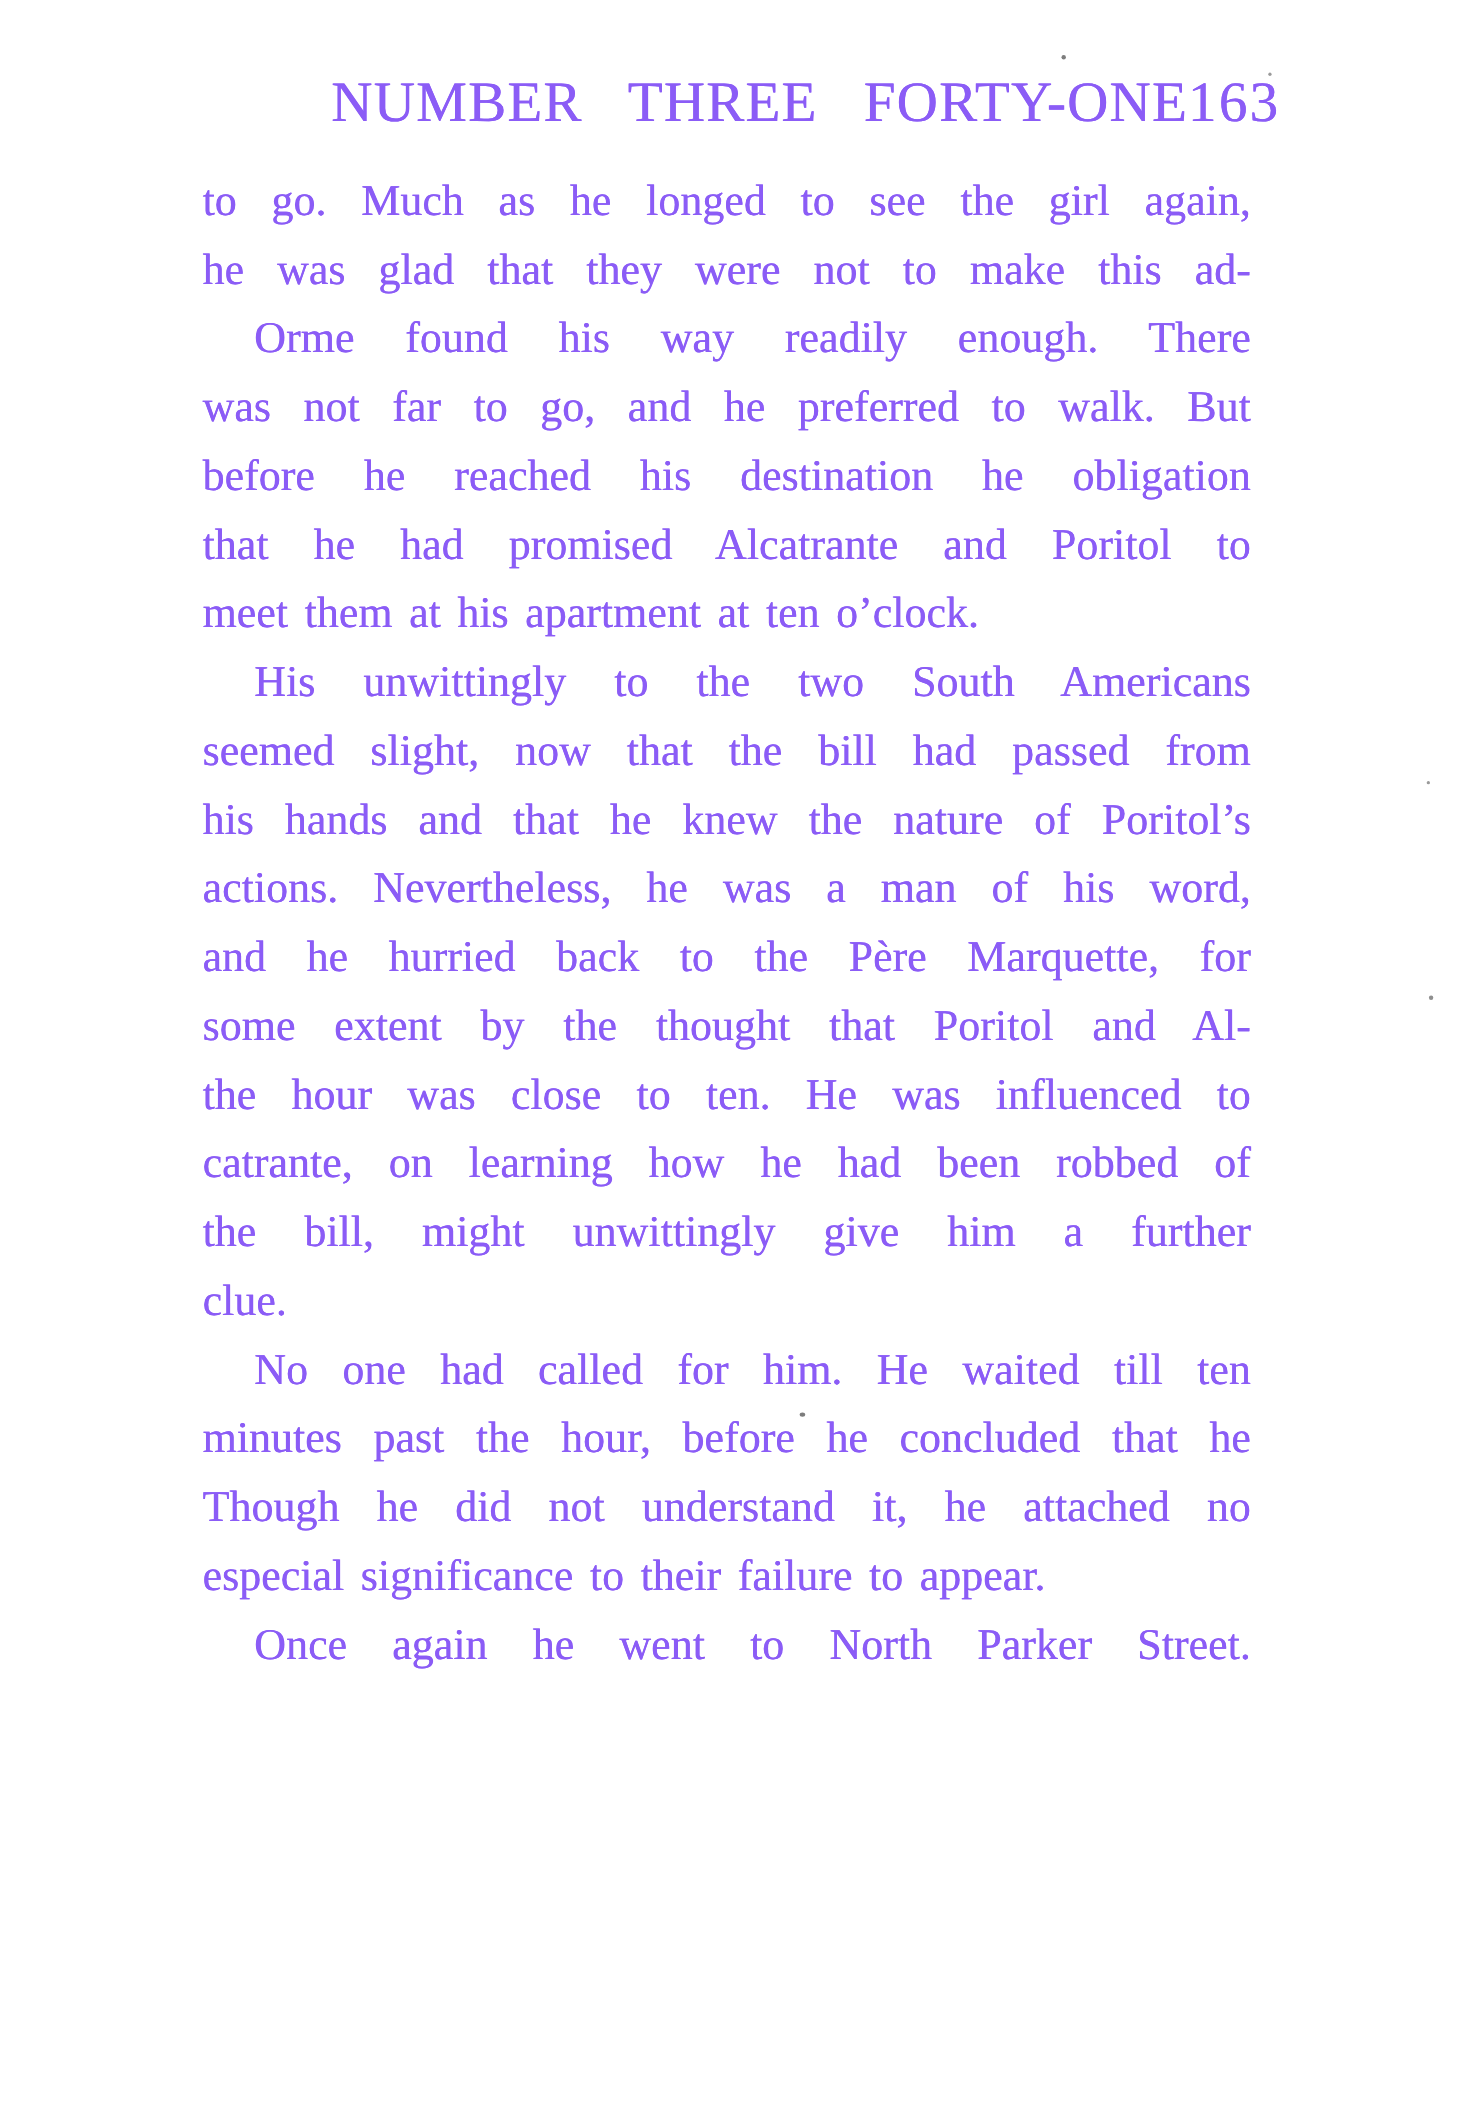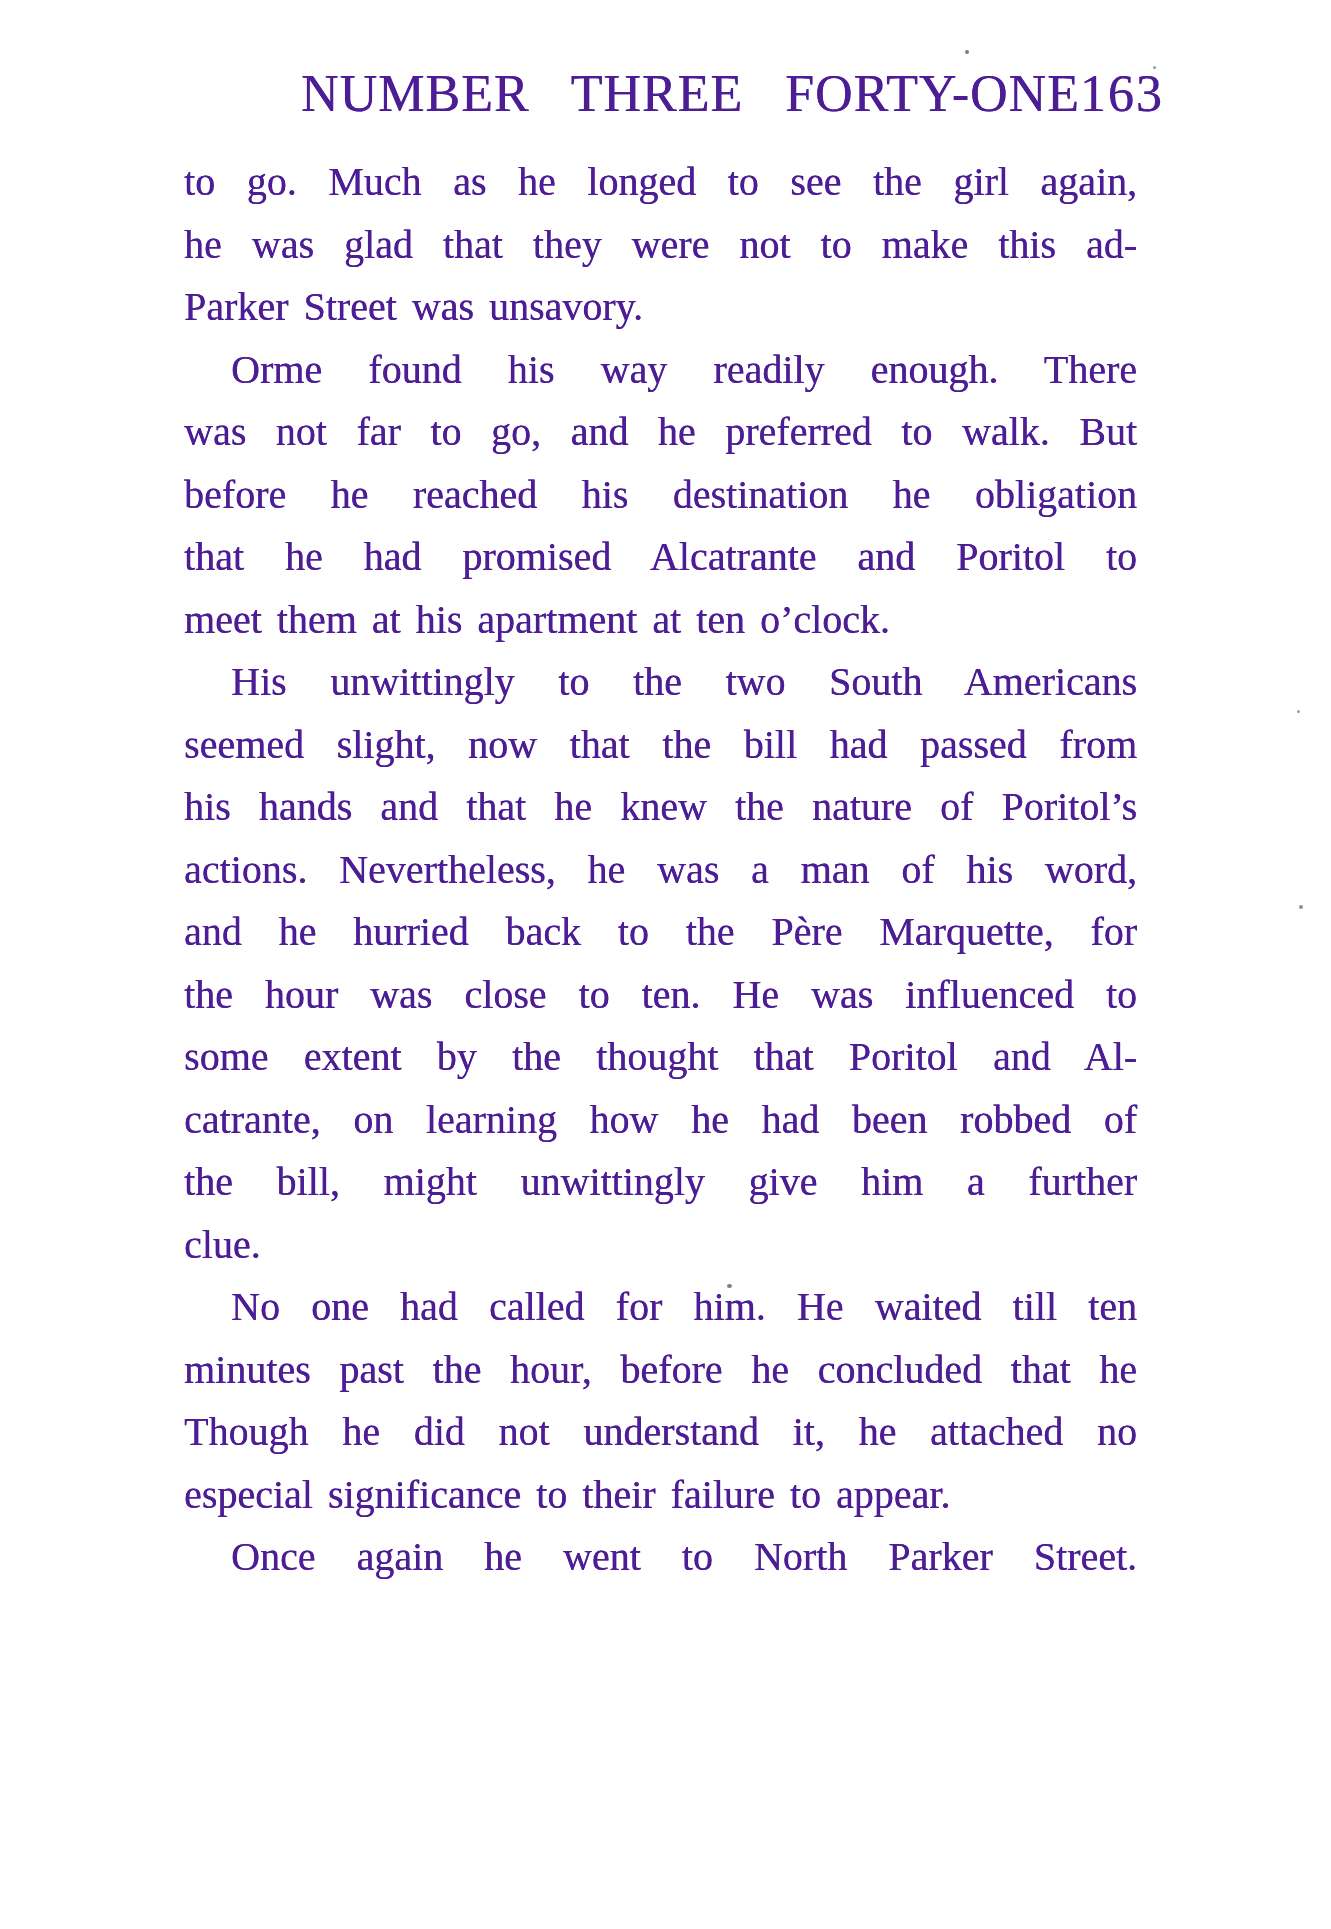--- a/index.html
+++ b/index.html
@@ -1,21 +1,21 @@
 <!DOCTYPE html>
 <html><head>
 <meta charset="utf-8">
 <style>
   html, body { margin: 0; padding: 0; background: #ffffff; }
   .page {
     position: relative;
     width: 1331px;
     height: 1929px;
     background: #ffffff;
-    color: #4c1d95;
+    color: #8b5cf6;
     font-family: "Liberation Serif", serif;
     text-shadow: 0.35px 0 0 currentColor; 
     overflow: hidden;
   }
   .running-head {
     position: absolute;
     left: 184px;
     top: 64px;
     width: 953px;
     display: flex;
@@ -68,39 +68,38 @@
   <header class="running-head">
     <span class="head-title">NUMBER THREE FORTY-ONE</span>
     <span class="page-num">163</span>
   </header>
 
   <main class="text-block">
 
     <p class="para">
       <span class="line" style="display:block">to go.  Much as he longed to see the girl again,</span>
       <span class="line" style="display:block">he was glad that they were not to make this ad-</span>
-      <span class="line last" style="display:block">Parker Street was unsavory.</span>
     </p>
 
     <p class="para">
       <span class="line indent" style="display:block">Orme found his way readily enough.  There</span>
       <span class="line" style="display:block">was not far to go, and he preferred to walk.  But</span>
       <span class="line" style="display:block">before he reached his destination he obligation</span>
       <span class="line" style="display:block">that he had promised Alcatrante and Poritol to</span>
       <span class="line last" style="display:block">meet them at his apartment at ten o’clock.</span>
     </p>
 
     <p class="para">
       <span class="line indent" style="display:block">His unwittingly to the two South Americans</span>
       <span class="line" style="display:block">seemed slight, now that the bill had passed from</span>
       <span class="line" style="display:block">his hands and that he knew the nature of Poritol’s</span>
       <span class="line" style="display:block">actions.  Nevertheless, he was a man of his word,</span>
       <span class="line" style="display:block">and he hurried back to the Père Marquette, for</span>
+      <span class="line" style="display:block">some extent by the thought that Poritol and Al-</span>
       <span class="line" style="display:block">the hour was close to ten.  He was influenced to</span>
-      <span class="line" style="display:block">some extent by the thought that Poritol and Al-</span>
       <span class="line" style="display:block">catrante, on learning how he had been robbed of</span>
       <span class="line" style="display:block">the bill, might unwittingly give him a further</span>
       <span class="line last" style="display:block">clue.</span>
     </p>
 
     <p class="para">
       <span class="line indent" style="display:block">No one had called for him.  He waited till ten</span>
       <span class="line" style="display:block">minutes past the hour, before he concluded that he</span>
       <span class="line" style="display:block">Though he did not understand it, he attached no</span>
       <span class="line last" style="display:block">especial significance to their failure to appear.</span>

